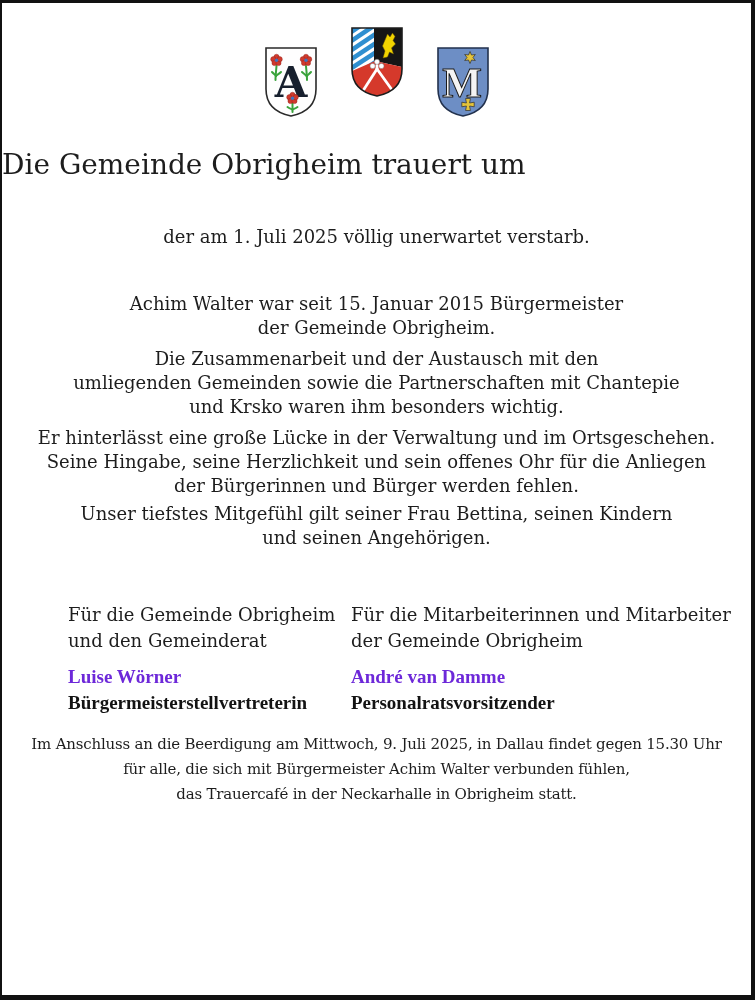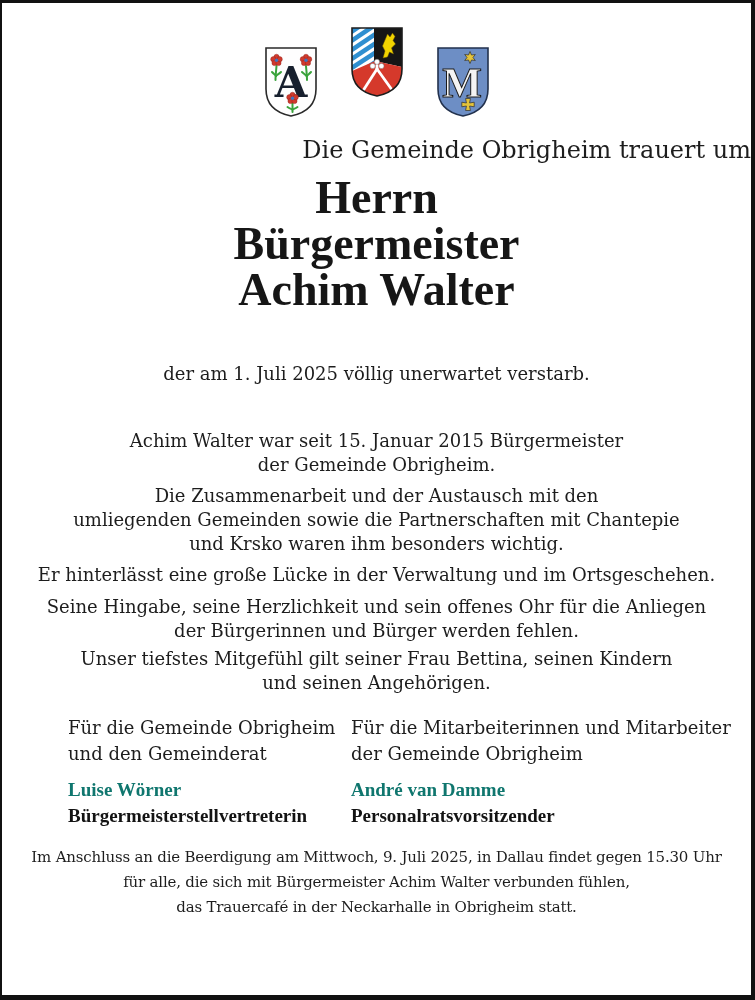--- a/index.html
+++ b/index.html
@@ -10,41 +10,41 @@
       border-width:3px 4px 5px 2px;background:#ffffff;}
   .pre{white-space:pre-line;}
 
   
   .crests{margin-top:22px;display:flex;justify-content:center;
           align-items:flex-start;column-gap:30px;}
   .crest{display:block;}
   .crest.side{margin-top:20px;}
 
   
-  .intro{margin-top:20px;text-align:right;font-size:24px;line-height:22px;}
+  .intro{margin-top:35px;text-align:left;font-size:28px;line-height:22px;}
   .title{margin:14px 0 0 0;text-align:center;
          font-family:"Liberation Serif", serif;font-weight:bold;
          font-size:46px;line-height:46px;color:#161616;}
   .subtitle{margin-top:50px;text-align:center;font-size:18px;line-height:22px;}
 
   
   .body-block{margin-top:44px;padding:0 8px;text-align:center;
               font-size:18px;line-height:24px;}
   .para{margin:0 0 7px 0;}
-  .para.tight{margin-bottom:8px;}
+  .para.tight{margin-bottom:0;}
   .para.small-gap{margin-bottom:4px;}
   .para.last{margin-bottom:0;}
 
   
   .signoff{margin-top:20px;display:flex;padding-left:66px;text-align:left;}
-  .signoff .col{width:283px;}
+  .signoff .col{width:283px;margin-top:32px;}
   .signoff .col.right{width:auto;}
   .group{font-size:18px;line-height:26px;}
   .sig-name{margin-top:10px;font-family:"Liberation Serif", serif;
-            font-weight:bold;font-size:19px;line-height:26px;color:#0f766e;}
+            font-weight:bold;font-size:19px;line-height:26px;color:#6d28d9;}
   .sig-role{font-family:"Liberation Serif", serif;font-weight:bold;
             font-size:19px;line-height:26px;color:#131313;}
 
   
   .footer{margin-top:16px;text-align:center;font-size:15px;line-height:25px;
           letter-spacing:-0.2px;}
 </style>
 </head>
 <body>
 
@@ -147,23 +147,20 @@
 
       <text x="27" y="52" text-anchor="middle" font-family="'Liberation Serif',serif" font-weight="bold" font-size="42" fill="#f4f4f4" stroke="#1a1a1a" stroke-width="1">M</text>
 
       <path d="M30.6,53.5 L35.4,53.5 L34.6,58 L39.2,57.2 L39.2,61.8 L34.6,61 L35.4,65.5
                L30.6,65.5 L31.4,61 L26.8,61.8 L26.8,57.2 L31.4,58 Z" fill="#e5c43c" stroke="#2c2c2c" stroke-width="0.7"></path>
     </svg>
   </div>
 
   <div class="intro">Die Gemeinde Obrigheim trauert um</div>
 
-  <h1 class="title pre">Herrn
-Bürgermeister
-Achim Walter</h1>
 
   <div class="subtitle">der am 1. Juli 2025 völlig unerwartet verstarb.</div>
 
   <div class="body-block">
     <p class="para pre">Achim Walter war seit 15. Januar 2015 Bürgermeister
 der Gemeinde Obrigheim.</p>
     <p class="para pre">Die Zusammenarbeit und der Austausch mit den
 umliegenden Gemeinden sowie die Partnerschaften mit Chantepie
 und Krsko waren ihm besonders wichtig.</p>
     <p class="para tight pre">Er hinterlässt eine große Lücke in der Verwaltung und im Ortsgeschehen.</p>

